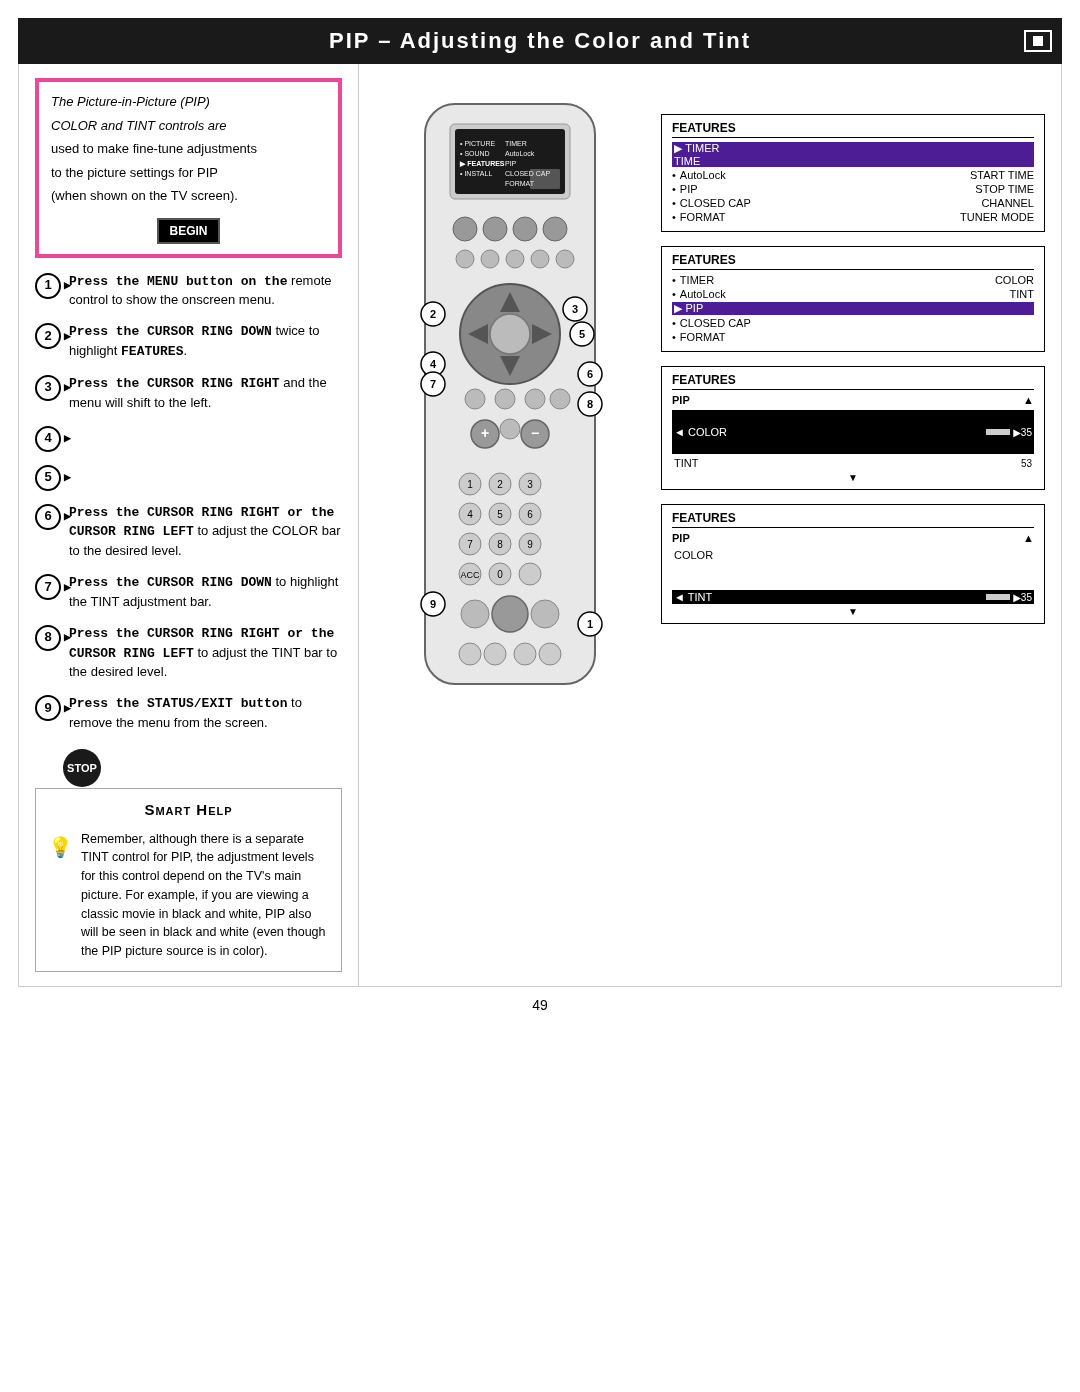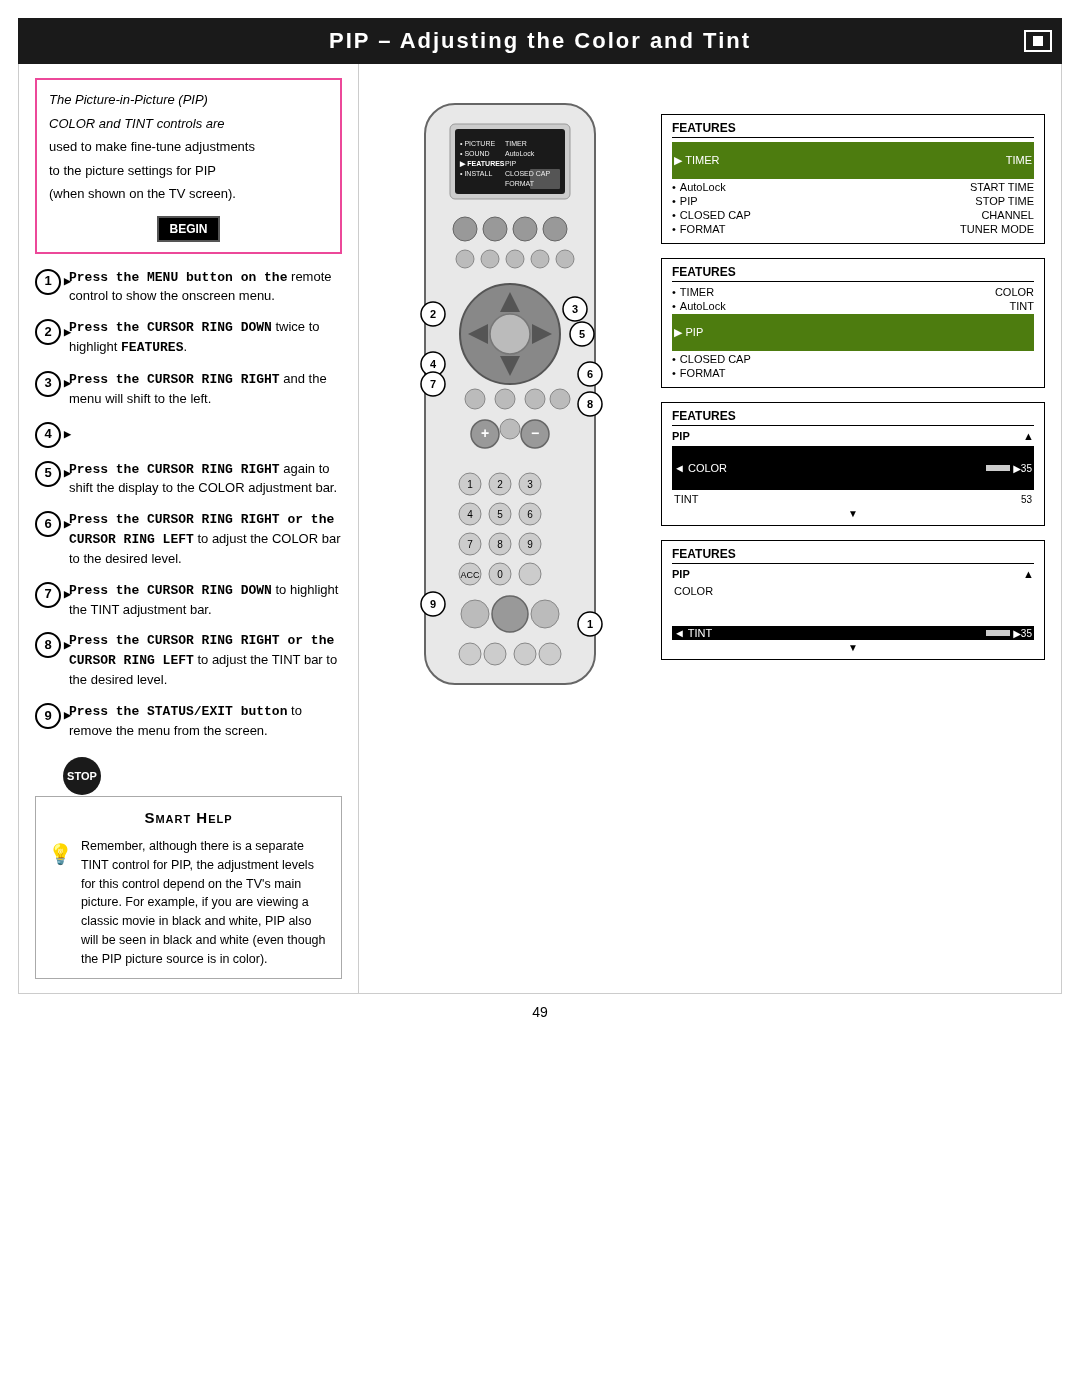--- a/index.html
+++ b/index.html
@@ -54,21 +54,21 @@
 
     
     .left-panel {
       width: 340px;
       min-width: 340px;
       padding: 14px 16px;
       border-right: 1px solid #ccc;
     }
 
     .intro-box {
-      border: 2px solid #ec4899;
+      border: 4px solid #ec4899;
       padding: 10px 12px;
       margin-bottom: 14px;
       font-size: 13px;
       line-height: 1.5;
     }
     .intro-box p { margin-bottom: 4px; }
     .intro-box p:first-child { font-style: italic; }
 
     .begin-badge {
       background: #000;
@@ -182,23 +182,24 @@
       border-bottom: 1px solid #000;
       padding-bottom: 2px;
     }
     .menu-item {
       display: flex;
       justify-content: space-between;
       margin: 2px 0;
       font-size: 11px;
     }
     .menu-item.highlighted {
-      background: #4d7c0f;
+      background: #4c1d95;
       color: #fff;
-      padding: 12px 2px;
+      padding: 0 2px;
+      flex-direction: column;
     }
     .menu-item .bullet { margin-right: 4px; }
     .menu-bar-row {
       display: flex;
       align-items: center;
       justify-content: space-between;
       font-size: 11px;
       margin: 2px 0;
     }
     .menu-bar {
@@ -267,23 +268,20 @@
         <strong>Press the CURSOR RING RIGHT</strong> and the menu will shift to the left.
       </div>
     </div>
 
     <div class="step">
       <div class="step-num">4</div>
     </div>
 
     <div class="step">
       <div class="step-num">5</div>
-      <div class="step-text">
-        <strong>Press the CURSOR RING RIGHT</strong> again to shift the display to the COLOR adjustment bar.
-      </div>
     </div>
 
     <div class="step">
       <div class="step-num">6</div>
       <div class="step-text">
         <strong>Press the CURSOR RING RIGHT or the CURSOR RING LEFT</strong> to adjust the COLOR bar to the desired level.
       </div>
     </div>
 
     <div class="step">

